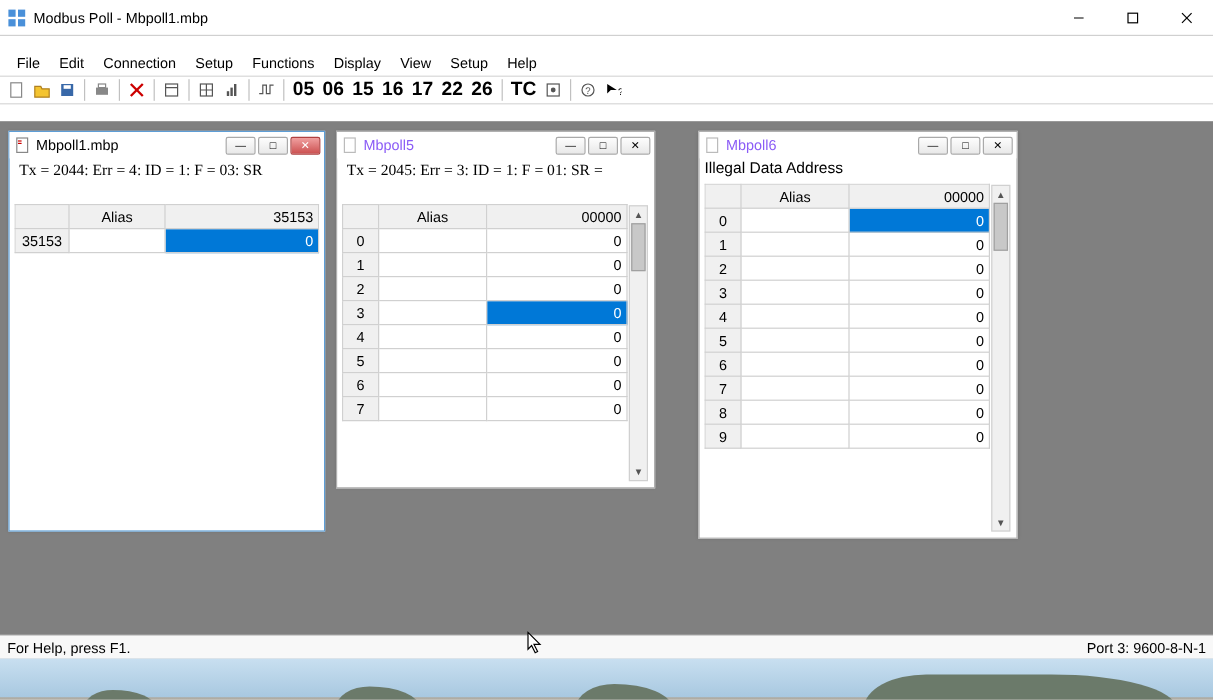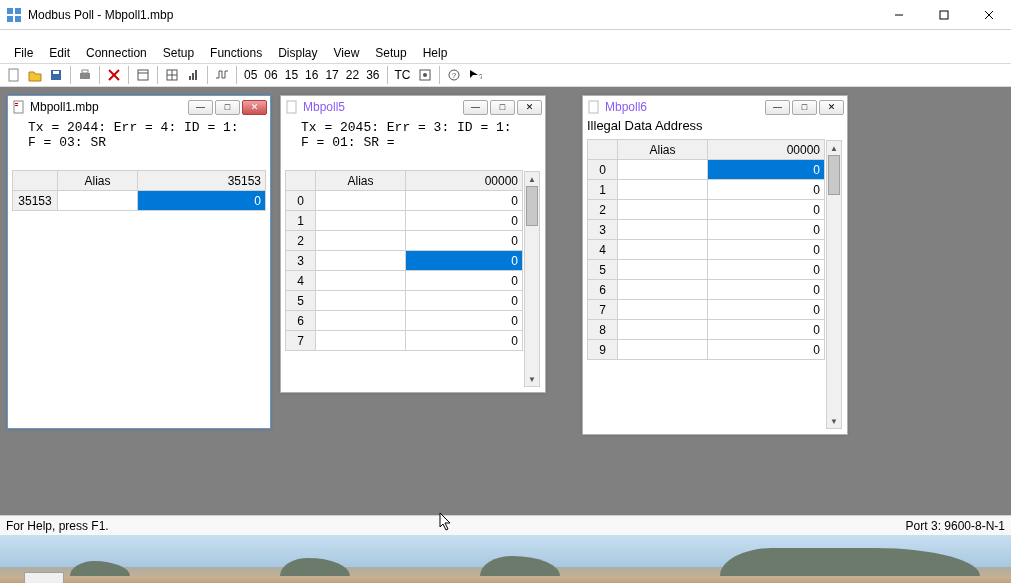--- a/index.html
+++ b/index.html
@@ -45,25 +45,26 @@
   display: flex;
   align-items: center;
   padding: 0 4px;
   gap: 1px;
 }
 .tb-sep { width: 1px; height: 18px; background: #c0c0c0; margin: 0 3px; }
 .tb-btn {
   width: 20px; height: 20px;
   display: flex; align-items: center; justify-content: center;
 }
-.tb-text { font-weight: normal; font-size: 12px; padding: 0 3px; }
+.tb-text { font-weight: bold; font-size: 16px; padding: 0 3px; }
 .mdi-area {
   position: relative;
   background: #808080;
   height: 428px;
+  margin-top: 14px;
 }
 .child-win {
   position: absolute;
   background: #fff;
   border: 1px solid #5e9ed6;
   box-shadow: 0 0 3px rgba(0,0,0,0.15);
   display: flex;
   flex-direction: column;
 }
 .child-win.inactive { border-color: #b0b0b0; }
@@ -81,23 +82,23 @@
 .cwb {
   width: 25px; height: 15px;
   border: 1px solid #a9a9a9;
   border-radius: 2px;
   background: linear-gradient(#fdfdfd,#e8e8e8);
   display:flex;align-items:center;justify-content:center;
   font-size: 9px;
 }
 .cwb.close { background: linear-gradient(#f0a0a0,#cc5050); border-color:#b04040; color:#fff;}
 .child-status {
-  padding: 2px 20px;
+  padding: 2px 8px;
   font-size: 13px;
-  font-family: Liberation Mono, monospace;
+  font-family: Liberation Serif, serif;
 }
 .child-error { color: #000000; padding: 0 4px 2px; font-size: 13px; font-family: Arial, sans-serif;}
 .grid-wrap {
   flex: 1;
   margin: 4px;
   overflow: hidden;
   position: relative;
 }
 .grid {
   border-collapse: collapse;
@@ -260,21 +261,21 @@
         <path d="M1 10 h3 v-7 h3 v7 h3 v-7 h3" fill="none" stroke="#555"></path>
       </svg>
     </div>
   <div class="tb-sep"></div>
   <span class="tb-text">05</span>
   <span class="tb-text">06</span>
   <span class="tb-text">15</span>
   <span class="tb-text">16</span>
   <span class="tb-text">17</span>
   <span class="tb-text">22</span>
-  <span class="tb-text">36</span>
+  <span class="tb-text">26</span>
   <div class="tb-sep"></div>
   <span class="tb-text">TC</span>
   <div class="tb-btn">
       <svg width="14" height="14">
         <rect x="2" y="2" width="10" height="10" fill="none" stroke="#555"></rect>
         <circle cx="7" cy="7" r="2" fill="#555"></circle>
       </svg>
     </div>
   <div class="tb-sep"></div>
   <div class="tb-btn">

